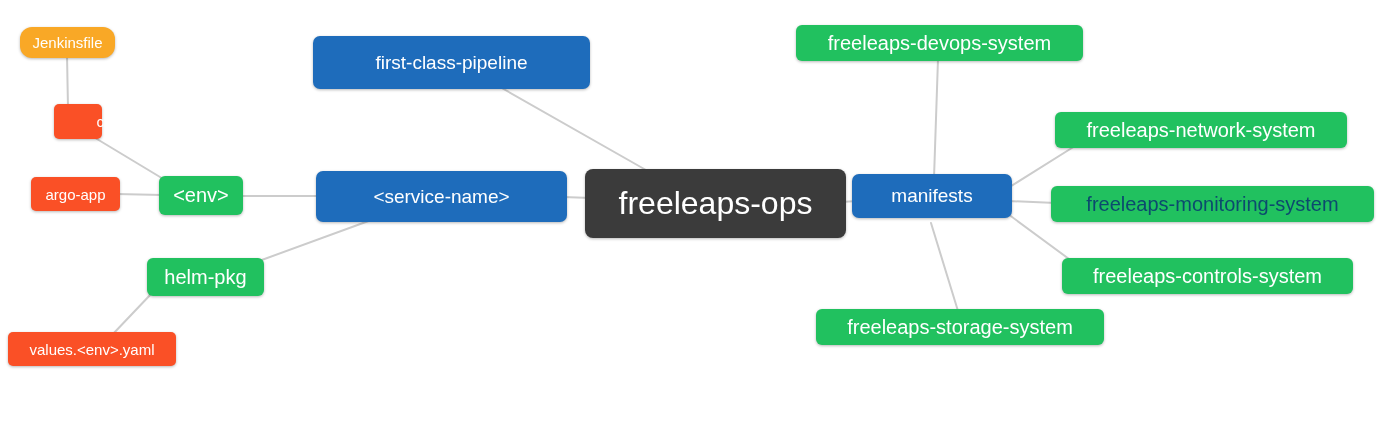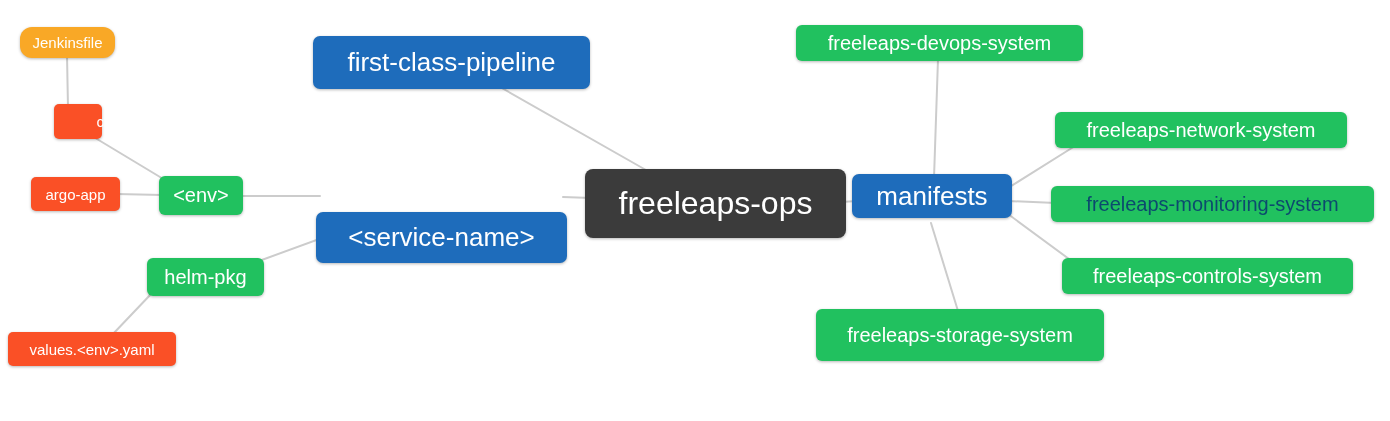--- a/index.html
+++ b/index.html
@@ -28,21 +28,21 @@
     display: flex;
     align-items: center;
     justify-content: center;
     white-space: nowrap;
     color: #fff;
     box-shadow: 0 1px 3px rgba(0,0,0,0.28);
     cursor: pointer;
     user-select: none;
   }
   .lv-root { font-size: 32px; border-radius: 8px; }
-  .lv-1    { font-size: 26px; border-radius: 7px; text-align: center; }
+  .lv-1    { font-size: 19px; border-radius: 7px; text-align: center; }
   .lv-2    { font-size: 20px; border-radius: 6px; }
   .lv-3    { font-size: 15px; border-radius: 5px; }
   .lv-4    { font-size: 15px; border-radius: 12px; }
 </style>
 </head>
 <body>
 
 <div class="canvas" style="background: rgb(255, 255, 255);">
   <svg class="edges" viewBox="0 0 1390 421" xmlns="http://www.w3.org/2000/svg">
       <line x1="67" y1="55" x2="68" y2="108" stroke="#cccccc" stroke-width="2" stroke-linecap="round"></line>
@@ -56,26 +56,26 @@
       <line x1="841" y1="202" x2="857" y2="201" stroke="#cccccc" stroke-width="2" stroke-linecap="round"></line>
       <line x1="934" y1="178" x2="938" y2="59" stroke="#cccccc" stroke-width="2" stroke-linecap="round"></line>
       <line x1="1008" y1="188" x2="1075" y2="146" stroke="#cccccc" stroke-width="2" stroke-linecap="round"></line>
       <line x1="1008" y1="201" x2="1056" y2="203" stroke="#cccccc" stroke-width="2" stroke-linecap="round"></line>
       <line x1="1008" y1="214" x2="1069" y2="259" stroke="#cccccc" stroke-width="2" stroke-linecap="round"></line>
       <line x1="931" y1="223" x2="958" y2="311" stroke="#cccccc" stroke-width="2" stroke-linecap="round"></line>
     </svg>
 
 <div class="node lv-root" style="left: 585px; top: 169px; width: 261px; height: 69px; background: rgb(59, 59, 59); color: rgb(255, 255, 255); text-align: center;">freeleaps-ops</div>
     <div class="node lv-1" style="left: 313px; top: 36px; width: 277px; height: 53px; background: rgb(30, 108, 187); color: rgb(255, 255, 255);">first-class-pipeline</div>
-    <div class="node lv-1" style="left: 316px; top: 171px; width: 251px; height: 51px; background: rgb(30, 108, 187); color: rgb(255, 255, 255); margin-top: 41px;">&lt;service-name&gt;</div>
+    <div class="node lv-1" style="left: 316px; top: 171px; width: 251px; height: 51px; background: rgb(30, 108, 187); color: rgb(255, 255, 255);">&lt;service-name&gt;</div>
     <div class="node lv-1" style="left: 852px; top: 174px; width: 160px; height: 44px; background: rgb(30, 108, 187); color: rgb(255, 255, 255);">manifests</div>
     <div class="node lv-2" style="left: 159px; top: 176px; width: 84px; height: 39px; background: rgb(33, 193, 95); color: rgb(255, 255, 255);">&lt;env&gt;</div>
     <div class="node lv-2" style="left: 147px; top: 258px; width: 117px; height: 38px; background: rgb(33, 193, 95); color: rgb(255, 255, 255);">helm-pkg</div>
     <div class="node lv-2" style="left: 796px; top: 25px; width: 287px; height: 36px; background: rgb(33, 193, 95); color: rgb(255, 255, 255);">freeleaps-devops-system</div>
     <div class="node lv-2" style="left: 1055px; top: 112px; width: 292px; height: 36px; background: rgb(33, 193, 95); color: rgb(255, 255, 255);">freeleaps-network-system</div>
     <div class="node lv-2" style="left: 1051px; top: 186px; width: 323px; height: 36px; background: rgb(33, 193, 95); color: #0c4a6e;">freeleaps-monitoring-system</div>
     <div class="node lv-2" style="left: 1062px; top: 258px; width: 291px; height: 36px; background: rgb(33, 193, 95); color: rgb(255, 255, 255); text-align: right;">freeleaps-controls-system</div>
-    <div class="node lv-2" style="left: 816px; top: 309px; width: 288px; height: 52px; background: rgb(33, 193, 95); color: rgb(255, 255, 255);">freeleaps-storage-system</div>
+    <div class="node lv-2" style="left: 816px; top: 309px; width: 288px; height: 36px; background: rgb(33, 193, 95); color: rgb(255, 255, 255);">freeleaps-storage-system</div>
     <div class="node lv-3" style="left: 54px; top: 104px; width: 31px; height: 35px; background: rgb(250, 80, 38); color: rgb(255, 255, 255); padding-left: 48px;">ci</div>
     <div class="node lv-3" style="left: 31px; top: 177px; width: 89px; height: 34px; background: rgb(250, 80, 38); color: rgb(255, 255, 255);">argo-app</div>
     <div class="node lv-3" style="left: 8px; top: 332px; width: 168px; height: 34px; background: rgb(250, 80, 38); color: rgb(255, 255, 255);">values.&lt;env&gt;.yaml</div>
     <div class="node lv-4" style="left: 20px; top: 27px; width: 95px; height: 31px; background: rgb(249, 168, 38); color: rgb(255, 255, 255);">Jenkinsfile</div>
   </div>
 
 </body></html>

